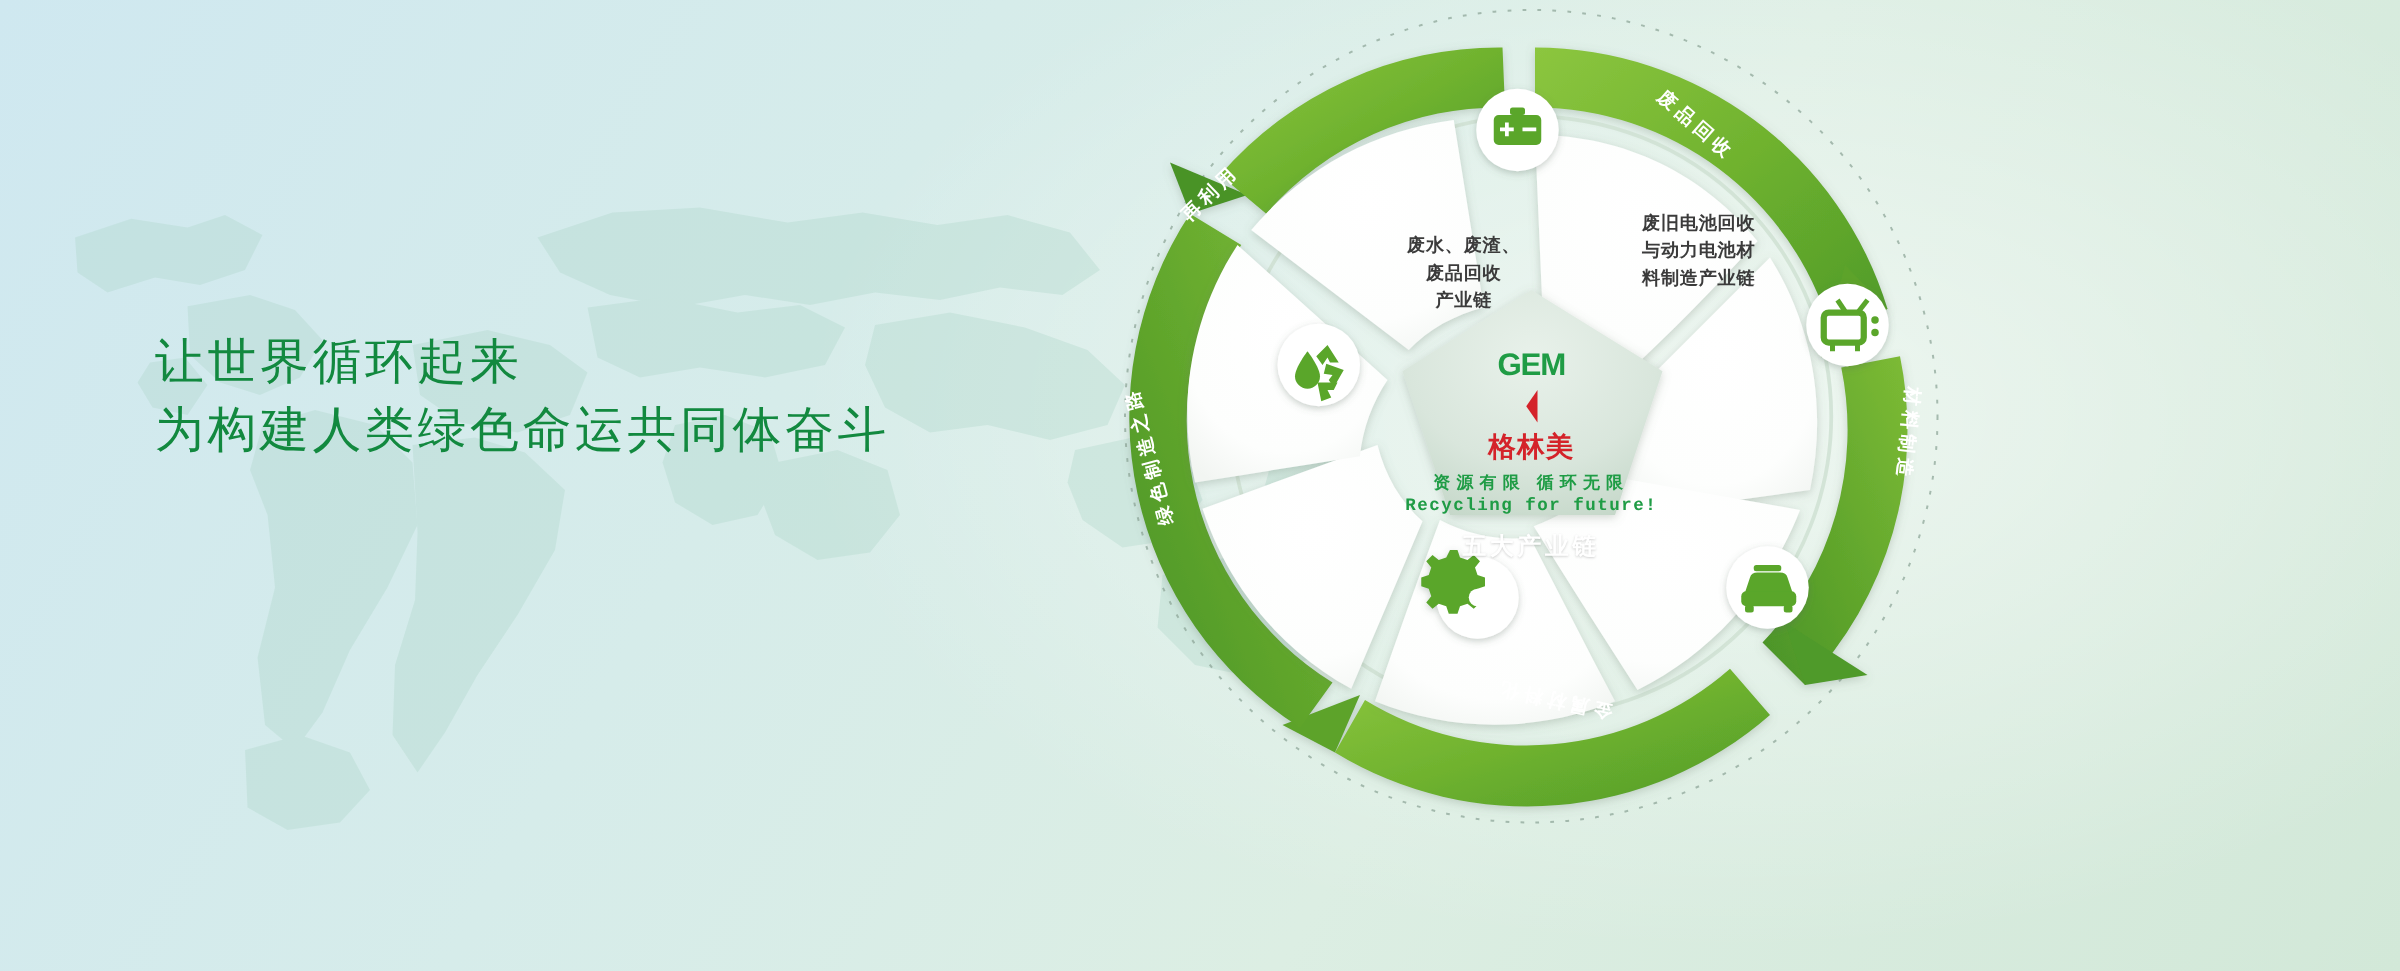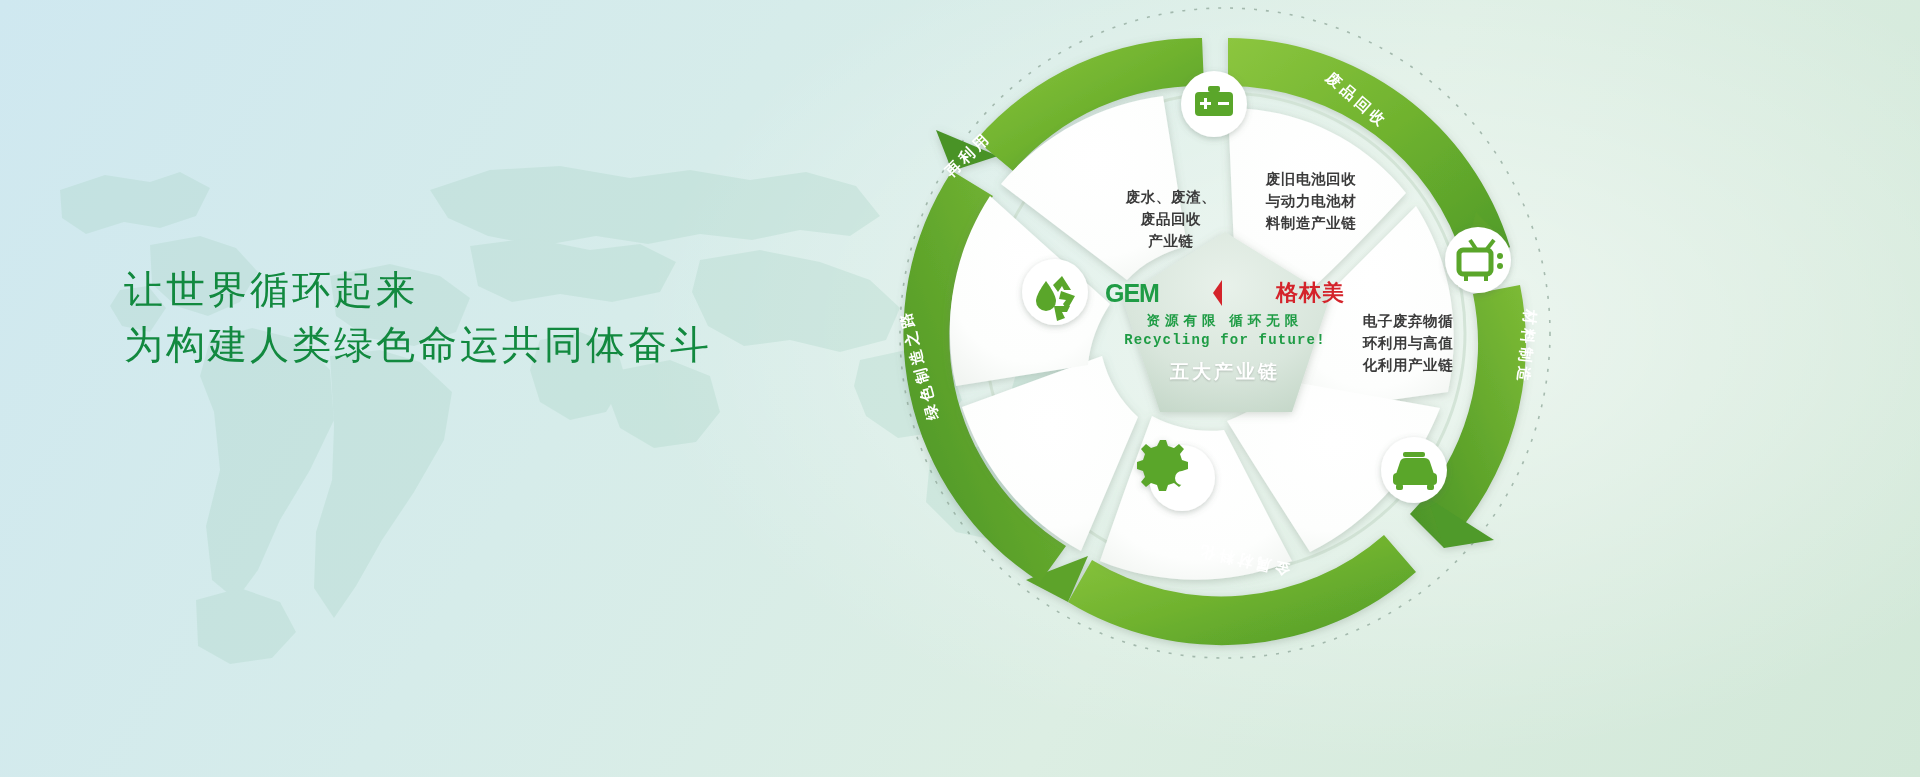--- a/index.html
+++ b/index.html
@@ -53,21 +53,21 @@
   }
   .c-eng{
     font-size:14px;color:#1f9c45;letter-spacing:1.2px;font-weight:700;
     font-family:"Liberation Mono","DejaVu Sans Mono",monospace;margin-top:2px;
   }
   .c-five{
     margin-top:11px;font-size:19px;color:#ffffff;font-weight:700;letter-spacing:3px;
     text-shadow:0 1px 2px rgba(0,0,0,.18);
   }
   .logo-row{
-    display:flex;align-items:center;justify-content:space-between;gap:5px;
+    display:flex;align-items:center;justify-content:space-between;gap:5px;flex-direction:column;
   }
   .logo-gem{
     font-size:25px;font-weight:700;color:#1f9c45;letter-spacing:-1px;
     font-family:"Liberation Sans",sans-serif;
   }
   .logo-tri{
     width:0;height:0;border-left:9px solid #d4232a;border-top:13px solid transparent;
     border-bottom:13px solid transparent;transform:rotate(180deg);margin:0 2px;
   }
   .logo-cn{font-size:22px;font-weight:700;color:#d4232a;letter-spacing:1px;}
@@ -218,27 +218,24 @@
         <path d="M 232 276 l 9 14 -7 0 -2 -4 -4 6 -5 -7 z" fill="#5aa62c"></path>
         <path d="M 245 296 l -8 14 -4 -6 3 -4 -7 -1 2 -8 z" fill="#5aa62c"></path>
         <path d="M 224 306 l 16 0 -3 6 -5 0 3 6 -8 3 z" fill="#5aa62c"></path>
       </g>
     </svg>
 
     <div class="seg-label" style="left:276px;top:186px;width:130px;">废水、废渣、
 废品回收
 产业链</div>
 
-    <div class="seg-label" style="left:412px;top:168px;width:138px;">废旧电池回收
+    <div class="seg-label" style="left:460px;top:168px;width:138px;">废旧电池回收
 与动力电池材
 料制造产业链</div>
 
-    <div class="seg-label" style="left:508px;top:310px;width:140px;">电子废弃物循
-环利用与高值
-化利用产业链</div>
 
 
 
     <div class="center-block" style="left:275px;top:278px;">
       <div class="logo-row">
         <span class="logo-gem">GEM</span>
         <span class="logo-tri"></span>
         <span class="logo-cn">格林美</span>
       </div>
       <div class="c-slogan">资源有限  循环无限</div>

